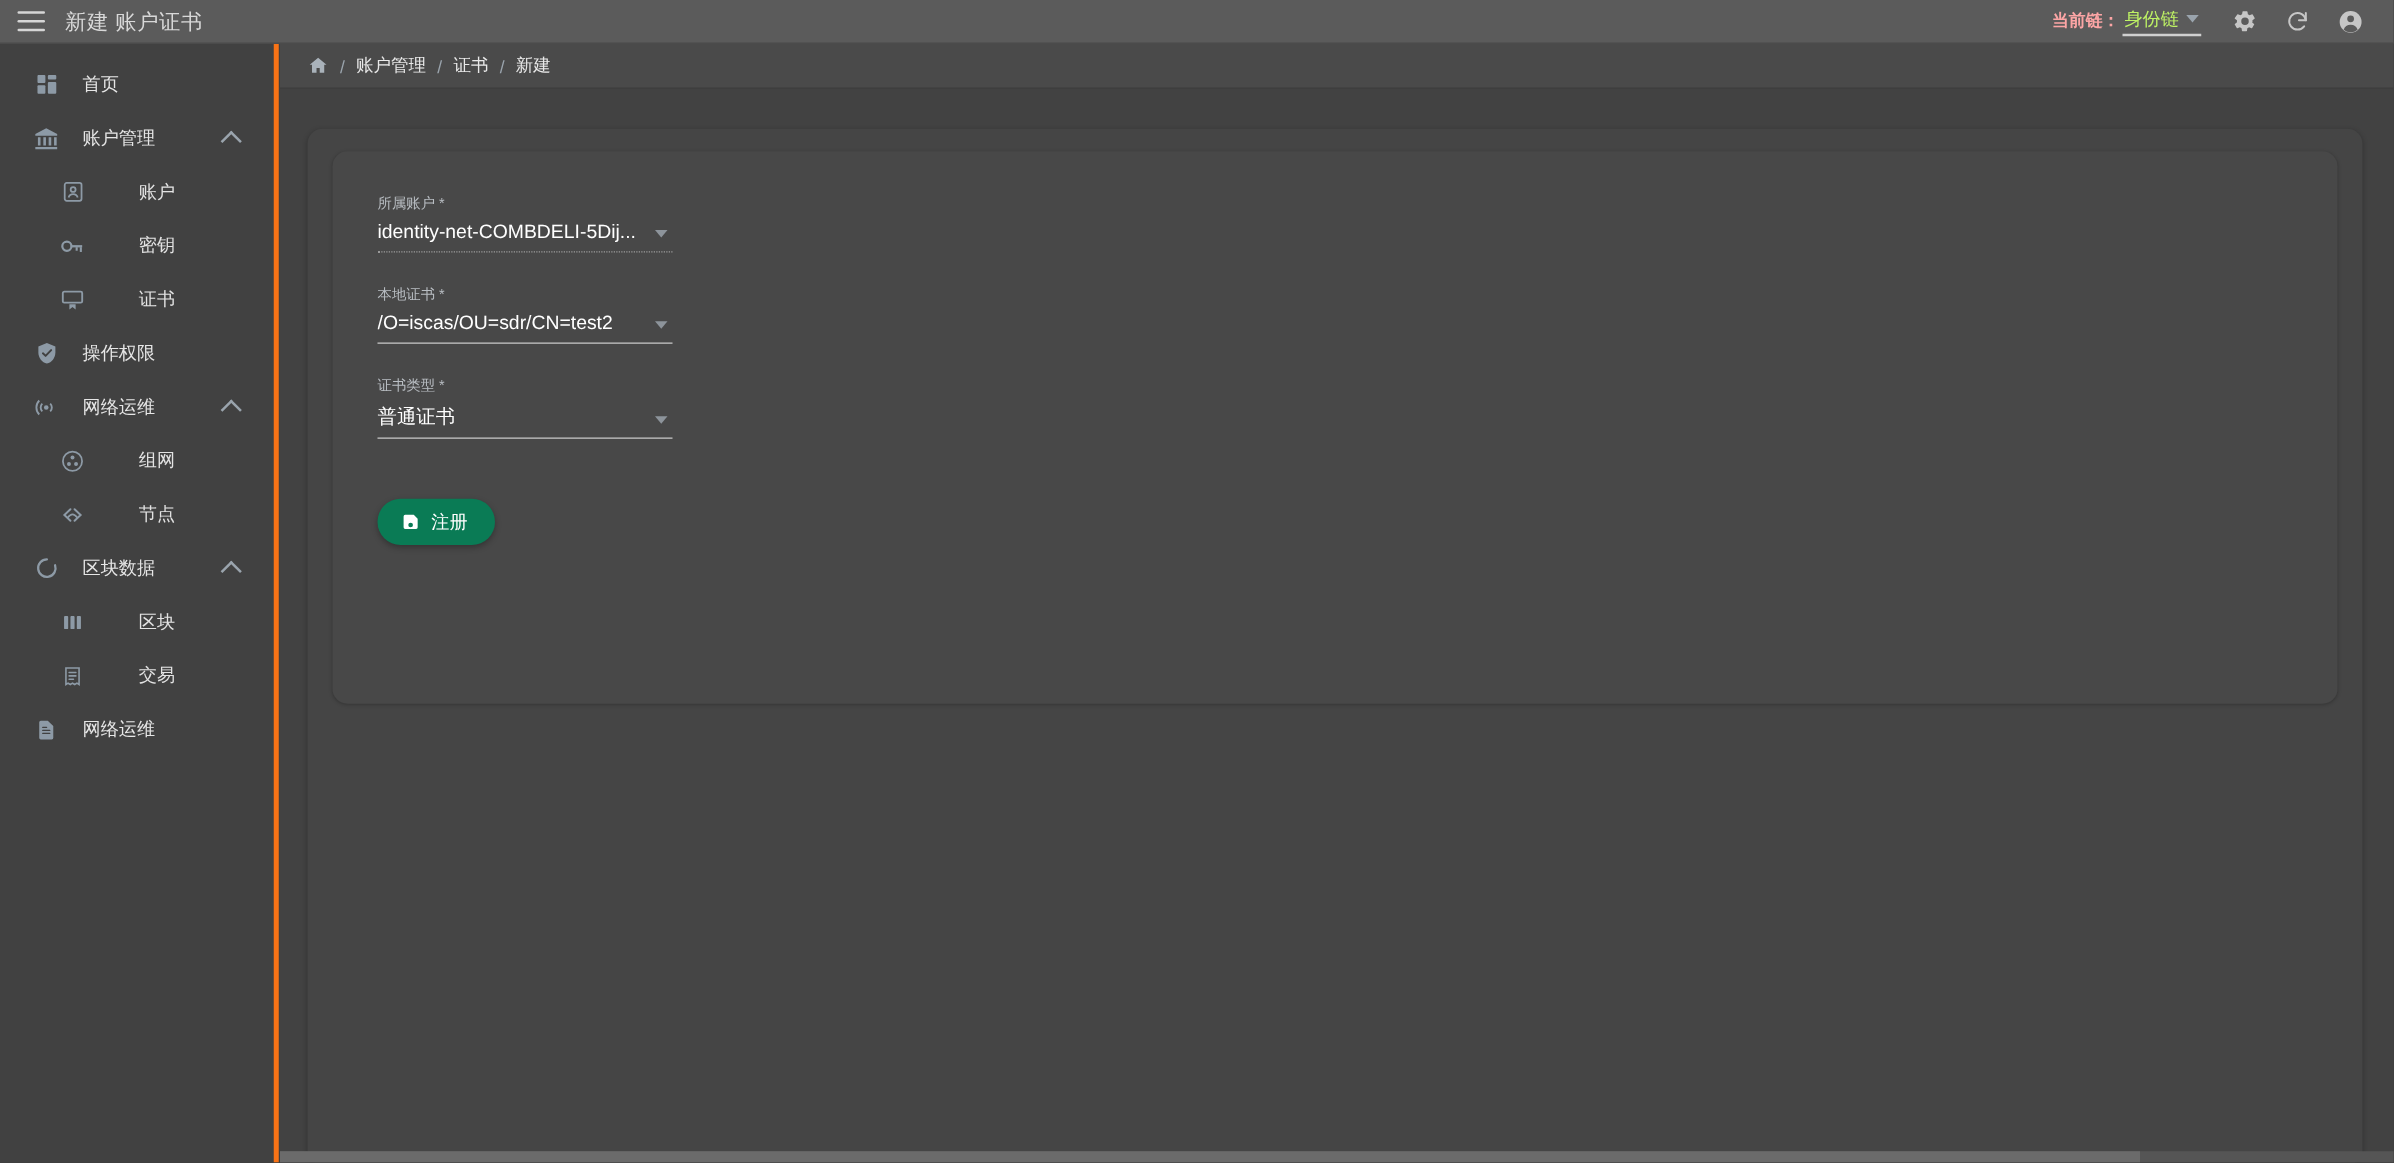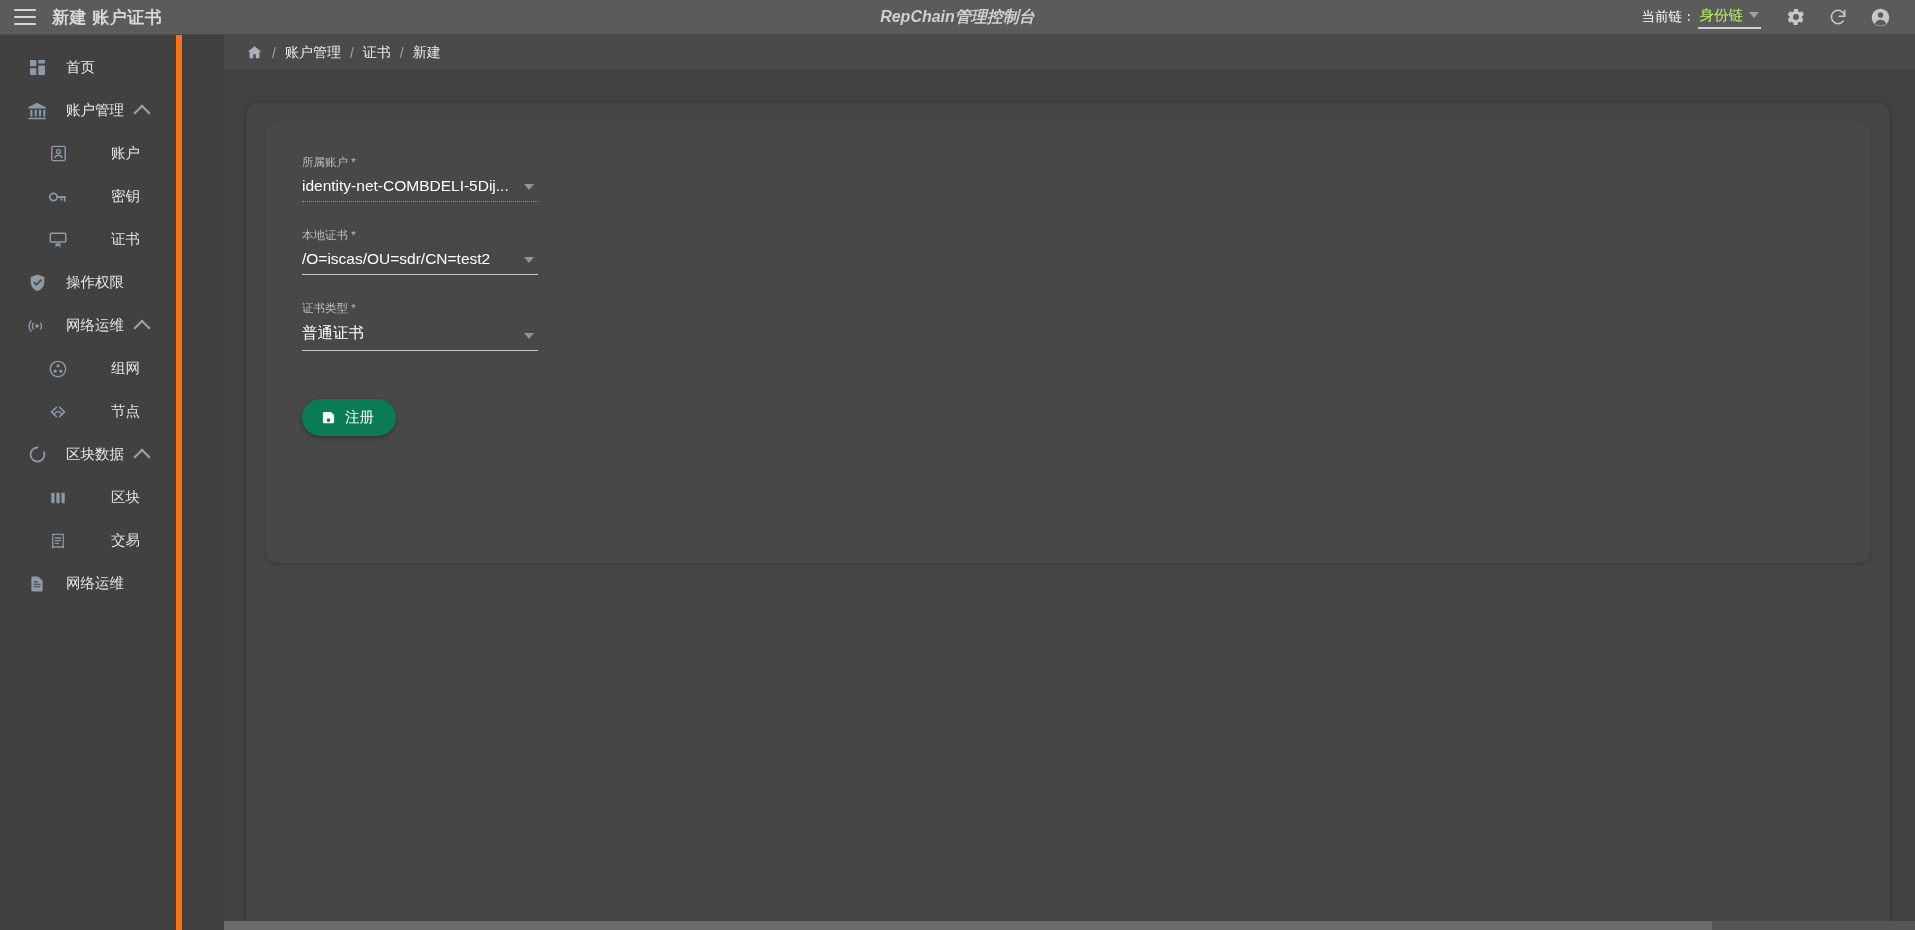--- a/index.html
+++ b/index.html
@@ -19,50 +19,50 @@
     border-bottom: 1px solid #4a4a4a;
     z-index: 40;
   }
   .hamburger {
     width: 22px; height: 16px; margin-left: 14px; margin-right: 16px;
     display: flex; flex-direction: column; justify-content: space-between;
     cursor: pointer;
   }
   .hamburger span { display:block; height: 2px; background: #d6d6d6; border-radius: 1px; }
   .app-title {
-    color: #d8d8d8; font-size: 17px; font-weight: bold; letter-spacing: .5px;
+    color: #d8d8d8; font-size: 17px; font-weight: normal; letter-spacing: .5px;
     white-space: nowrap;
   }
   .center-title {
     position: absolute; left: 0; right: 0; text-align: center;
     color: #cfcfcf; font-size: 16px; font-weight: bold; font-style: italic;
     pointer-events: none;
   }
   .topbar-right {
     margin-left: auto; display: flex; align-items: center; gap: 0px;
     padding-right: 18px; z-index: 2;
   }
-  .chain-label { color: #ffffff; font-size: 13.5px; margin-right: 2px; white-space: nowrap;}
+  .chain-label { color: #fca5a5; font-size: 13.5px; margin-right: 2px; white-space: nowrap; font-weight: bold;}
   .chain-select {
     display: flex; align-items: center; gap: 6px;
     border-bottom: 2px solid #cfcfcf; padding: 0 2px 2px 2px; cursor: pointer;
   }
   .chain-value { color: #bef264; font-size: 14.5px; white-space: nowrap; }
   .caret-down {
     width: 0; height: 0; border-left: 5px solid transparent;
     border-right: 5px solid transparent; border-top: 6px solid #9aa4ad;
   }
   .ticon { width: 34px; height: 34px; display:flex; align-items:center; justify-content:center; cursor:pointer; }
   .ticon svg { display:block; }
 
   
   .sidebar {
-    position: absolute; top: 35px; left: 0; width: 182px; height: 895px;
+    position: absolute; top: 35px; left: 0; width: 223px; height: 895px;
     background: #414141;
-    border-right: 6px solid #f97316;
+    border-right: 4px solid #f97316;
     overflow: hidden; z-index: 30;
   }
   .nav-item {
     height: 43px; display: flex; align-items: center;
     cursor: pointer; position: relative;
     color: #e6e6e6; font-size: 14.5px;
   }
   .nav-item.lvl1 { padding-left: 26px; }
   .nav-item.lvl2 { padding-left: 47px; gap: 24px; }
   .nav-ico {
@@ -163,21 +163,20 @@
 <body>
 
 <div class="topbar">
   <div class="hamburger">
     <span></span>
       <span></span>
       <span></span>
   </div>
   <div class="app-title">新建 账户证书</div>
 
-  <div class="center-title">RepChain管理控制台</div>
 
   <div class="topbar-right">
     <span class="chain-label">当前链：</span>
     <div class="chain-select">
       <span class="chain-value">身份链</span>
       <span class="caret-down"></span>
     </div>
     <div class="ticon" style="margin-left:18px;">
       <svg width="20" height="20" viewBox="0 0 24 24" fill="#c6c6c6">
         <path d="M19.14 12.94a7.07 7.07 0 0 0 .06-.94 7.07 7.07 0 0 0-.06-.94l2.03-1.58a.5.5 0 0 0 .12-.62l-1.92-3.32a.5.5 0 0 0-.6-.22l-2.39.96a7 7 0 0 0-1.62-.94l-.36-2.54a.5.5 0 0 0-.5-.42h-3.84a.5.5 0 0 0-.5.42l-.36 2.54c-.59.24-1.13.56-1.62.94l-2.39-.96a.5.5 0 0 0-.6.22L2.17 8.86a.5.5 0 0 0 .12.62l2.03 1.58c-.04.31-.06.63-.06.94s.02.63.06.94l-2.03 1.58a.5.5 0 0 0-.12.62l1.92 3.32c.13.22.39.3.6.22l2.39-.96c.5.38 1.03.7 1.62.94l.36 2.54a.5.5 0 0 0 .5.42h3.84a.5.5 0 0 0 .5-.42l.36-2.54c.59-.24 1.13-.56 1.62-.94l2.39.96c.22.08.47 0 .6-.22l1.92-3.32a.5.5 0 0 0-.12-.62l-2.03-1.58zM12 15.6A3.6 3.6 0 1 1 12 8.4a3.6 3.6 0 0 1 0 7.2z"></path>

